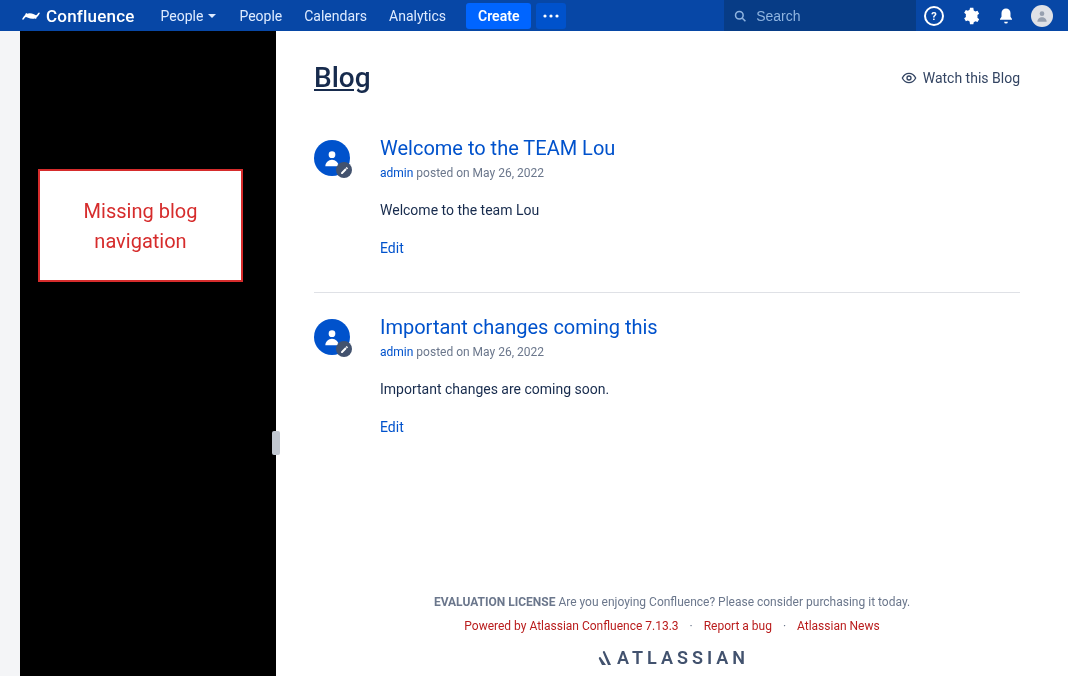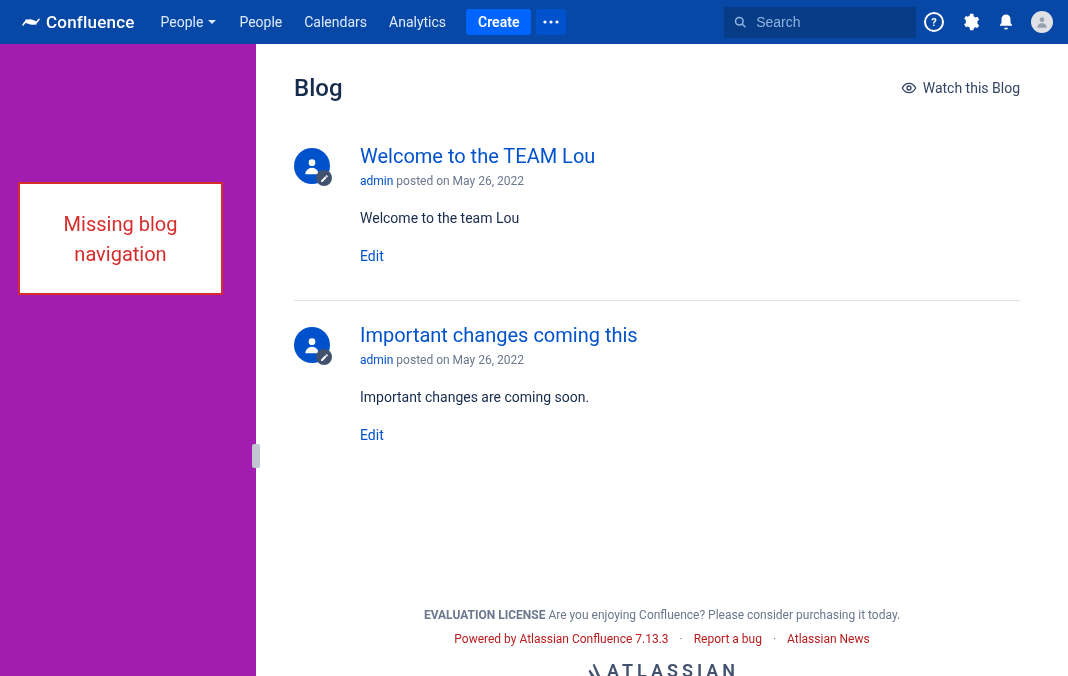--- a/index.html
+++ b/index.html
@@ -1,42 +1,42 @@
 <!DOCTYPE html>
 <html><head>
   <meta charset="utf-8">
   <style>
     * { margin: 0; padding: 0; box-sizing: border-box; }
     body { font-family: -apple-system, BlinkMacSystemFont, "Segoe UI", Roboto, Helvetica, Arial, sans-serif; font-size: 14px; color: #172B4D; background: #f4f5f7; width: 1068px; height: 676px; overflow: hidden; }
 
     
-    .topnav { background: #0747A6; height: 44px; display: flex; align-items: center; padding: 0 8px 0 22px; color: #fff; }
+    .topnav { background: #0747A6; height: 31px; display: flex; align-items: center; padding: 0 8px 0 22px; color: #fff; }
     .brand { display: flex; align-items: center; gap: 6px; margin-right: 16px; }
     .brand-text { font-size: 17px; font-weight: 500; letter-spacing: .2px; }
     .nav-items { display: flex; align-items: center; gap: 2px; }
     .nav-item { padding: 5px 10px; font-size: 14px; color: #DEEBFF; border-radius: 3px; display:flex; align-items:center; gap:4px; cursor: pointer; }
     .create-btn { background: #0065FF; color:#fff; padding:5px 12px; font-weight:600; border-radius:3px; margin-left:8px; cursor:pointer; }
     .dots-btn { background:#0052CC; width:30px; height:26px; display:flex; align-items:center; justify-content:center; border-radius:3px; margin-left:3px; cursor:pointer; }
     .spacer { flex:1; }
     .search-wrap { background:#073c86; width:192px; height:31px; display:flex; align-items:center; padding:0 10px; gap:10px; }
     .search-input { background:transparent; border:none; outline:none; color:#DEEBFF; font-size:14px; width:100%; }
     .search-input::placeholder { color:#8fb4e0; }
     .icon-btn { width:36px; height:31px; display:flex; align-items:center; justify-content:center; cursor:pointer; }
     .avatar-circ { width:22px; height:22px; border-radius:50%; background:#dfe1e6; display:flex; align-items:center; justify-content:center; }
 
     
     .page { display:flex; height: calc(676px - 31px); }
-    .sidebar { width:256px; background:#a21caf; position:relative; }
+    .sidebar { width:256px; background:#000000; position:relative;margin-left:20px; }
     .annotation { position:absolute; top:138px; left:18px; width:205px; height:113px; border:2px solid #d62c2c; background:#fff; display:flex; align-items:center; justify-content:center; text-align:center; font-size:20px; line-height:1.5; color:#d62c2c; padding:10px; }
     .drag-handle { position:absolute; right:-4px; top:400px; width:8px; height:24px; background:#c1c7d0; border-radius:2px; cursor:col-resize; }
 
     .main { flex:1; background:#fff; display:flex; flex-direction:column; }
     .content { padding:30px 48px 20px 38px; flex:1; }
     .page-head { display:flex; align-items:center; justify-content:space-between; margin-bottom:42px; }
-    .page-title { font-size:24px; font-weight:500; }
+    .page-title { font-size:28px; font-weight:500;text-decoration:underline; }
     .watch { display:flex; align-items:center; gap:6px; font-size:14px; color:#344563; cursor:pointer; }
 
     .post { display:flex; gap:30px; margin-bottom:18px; padding-bottom:18px; }
     .post-avatar { width:36px; height:36px; border-radius:50%; background:#0052CC; display:flex; align-items:center; justify-content:center; position:relative; flex-shrink:0; margin-top:4px; }
     .post-avatar .badge { position:absolute; right:-2px; bottom:-2px; width:16px; height:16px; border-radius:50%; background:#42526e; display:flex; align-items:center; justify-content:center; }
     .post-title { font-size:20px; color:#0052CC; font-weight:400; cursor:pointer; margin-bottom:6px; }
     .byline { font-size:12px; color:#6b778c; margin-bottom:22px; }
     .byline .author { color:#0052CC; cursor:pointer; }
     .excerpt { font-size:14px; color:#172B4D; margin-bottom:22px; }
     .edit-link { color:#0052CC; font-size:14px; cursor:pointer; }

